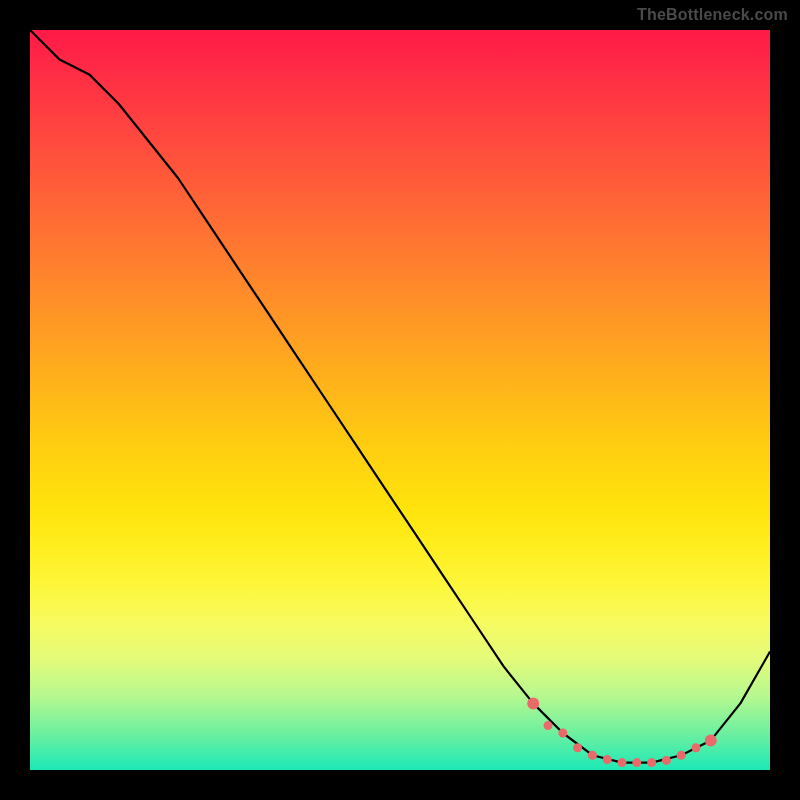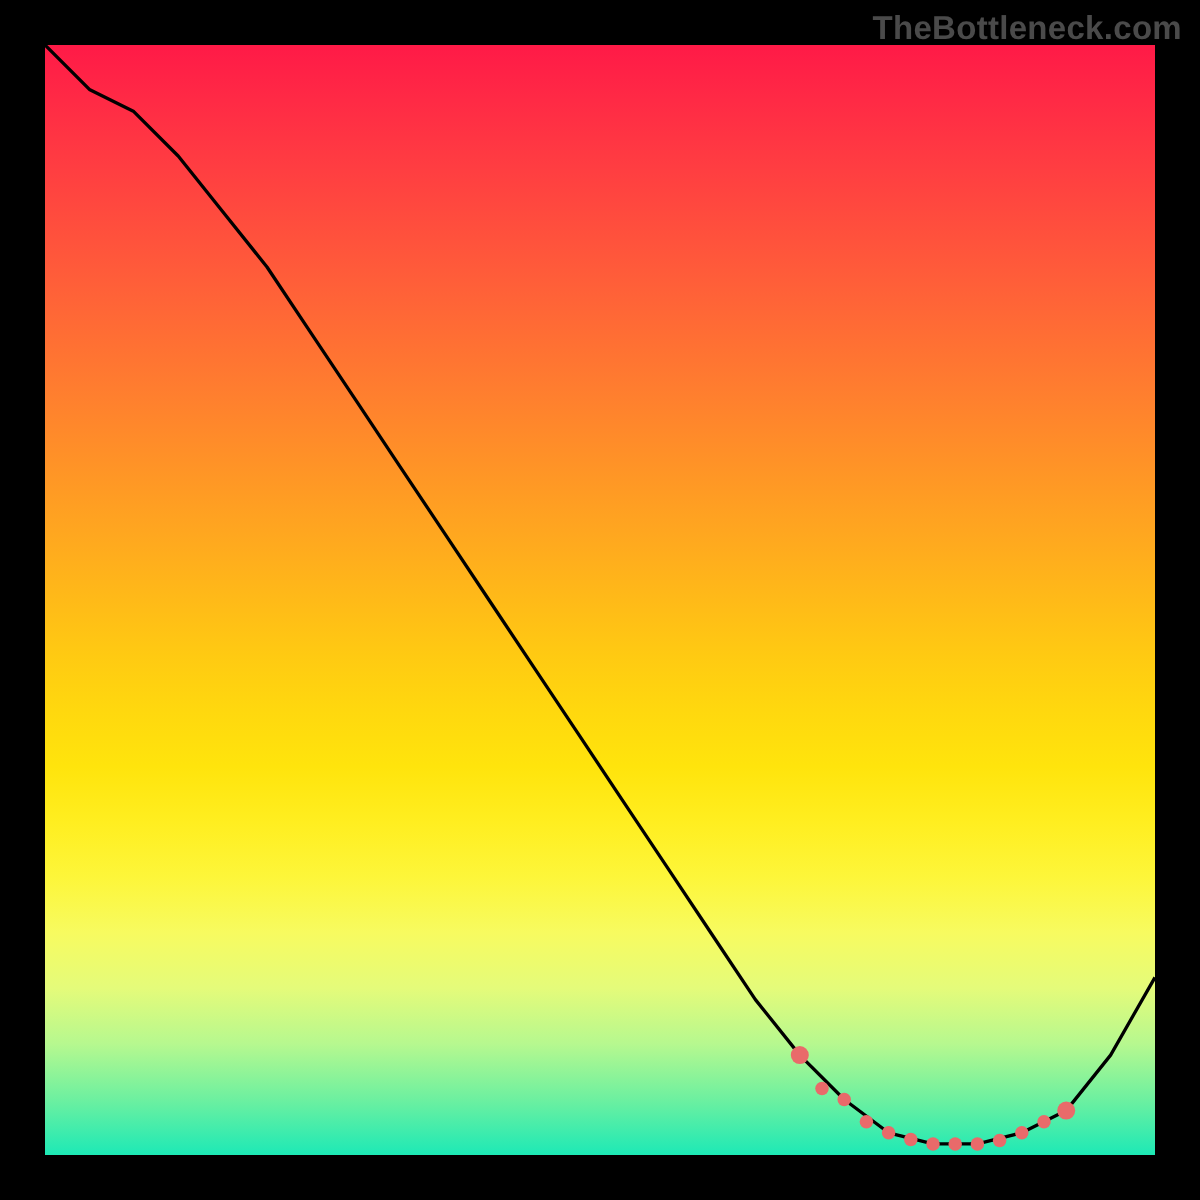--- a/index.html
+++ b/index.html
@@ -46,21 +46,21 @@
       #b6f88f 90%,
       #6df0a0 95%,
       #1de9b6 100%
     );
   }
   .watermark {
     position: absolute;
     top: 6px;
     right: 12px;
     color: #4a4a4a;
-    font-size: 22px;
+    font-size: 16px;
     font-weight: 600;
     letter-spacing: 0.2px;
     user-select: none;
   }
   svg.overlay {
     position: absolute;
     left: 0;
     top: 0;
     width: 740px;
     height: 740px;

